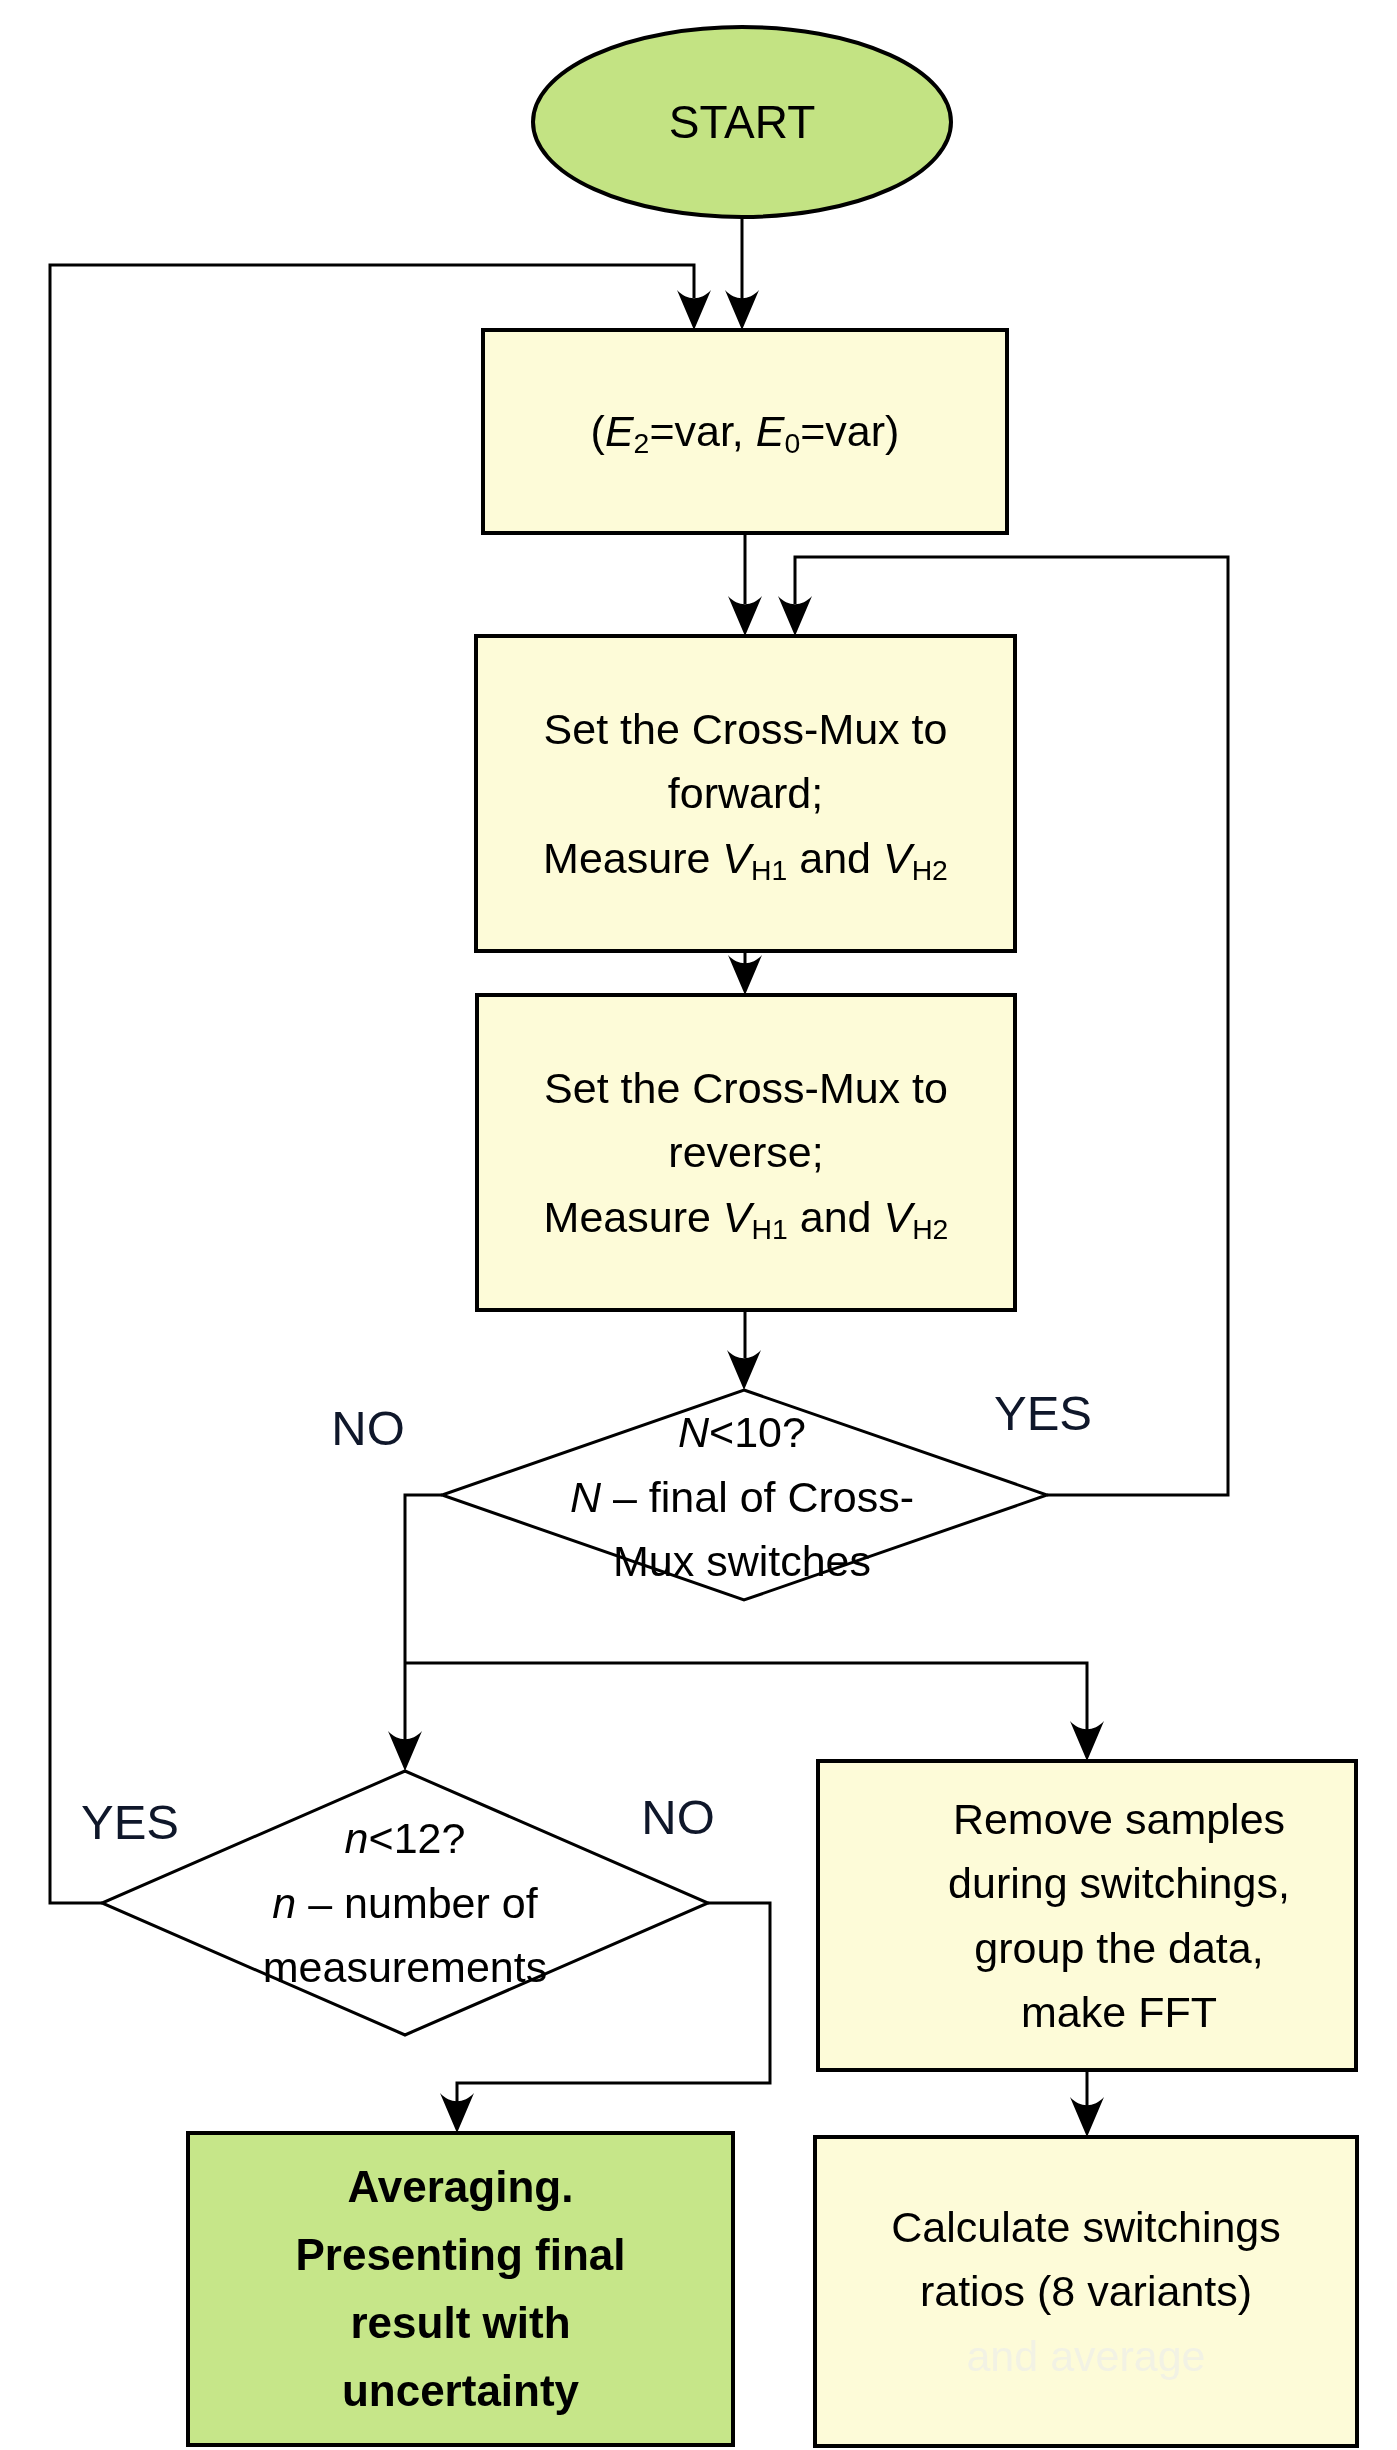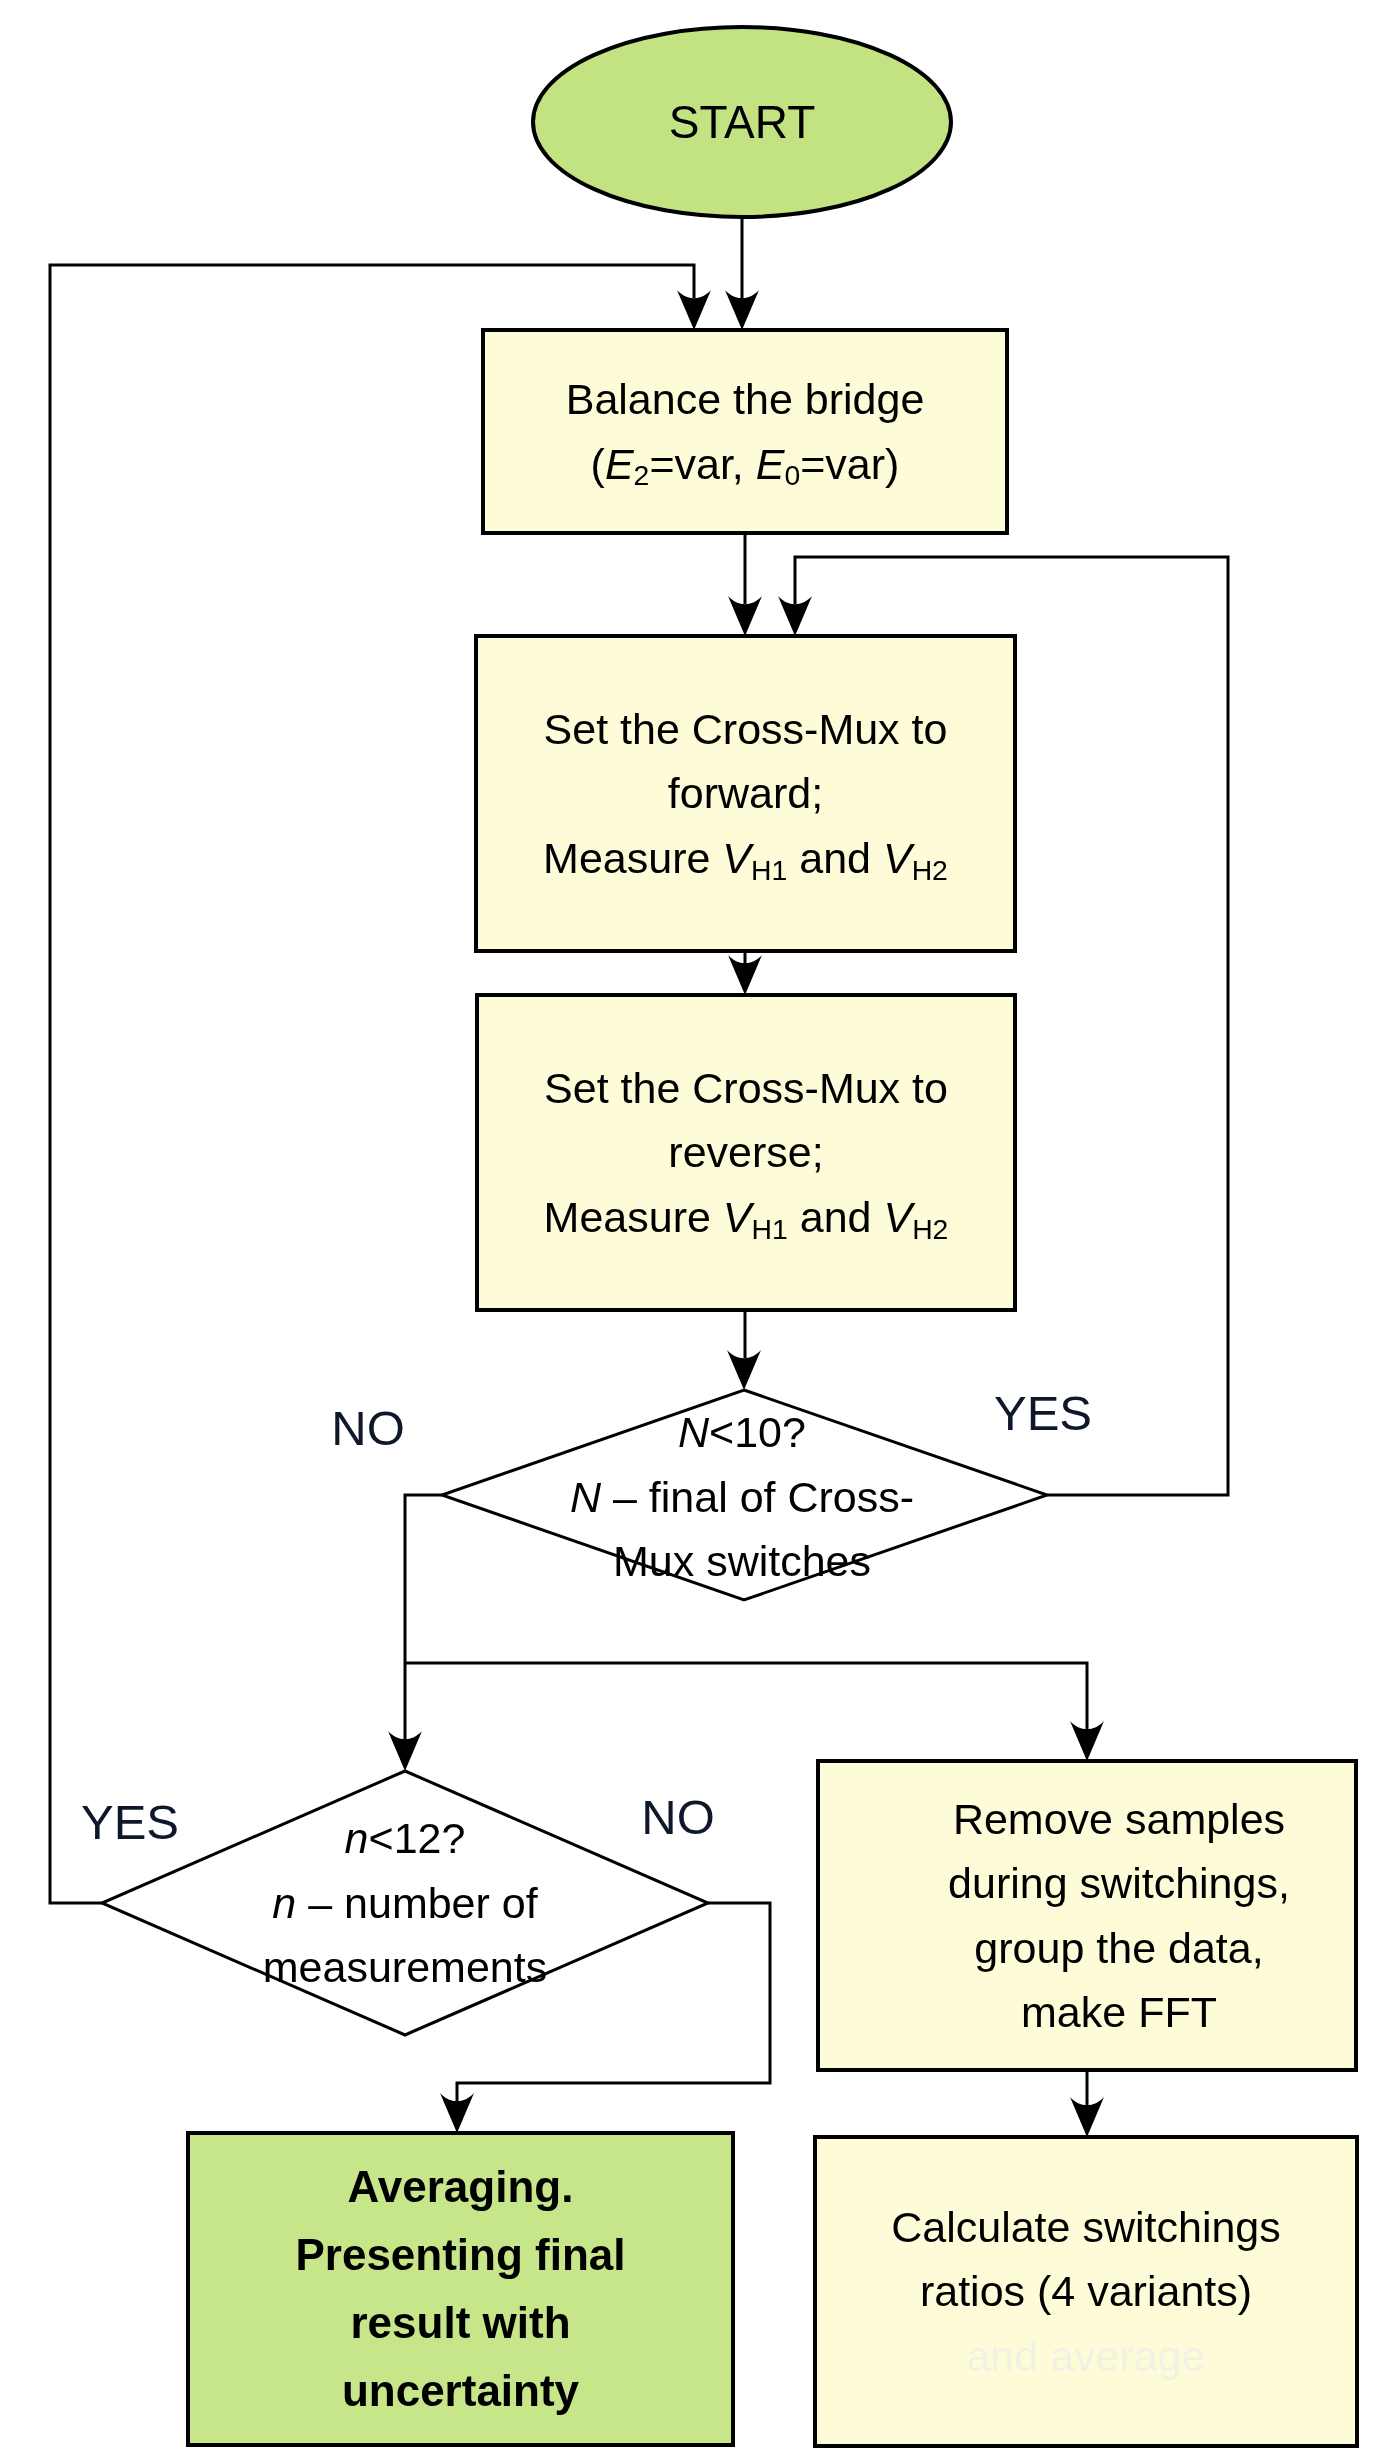--- a/index.html
+++ b/index.html
@@ -85,21 +85,20 @@
     <polygon class="shape shape-decision" points="744,1390 1047,1495 744,1600 442,1495"></polygon>
     <polygon class="shape shape-decision" points="405,1771 708,1903 405,2035 102,1903"></polygon>
     <rect class="shape shape-process" x="818" y="1761" width="538" height="309"></rect>
     <rect class="shape shape-process" x="815" y="2137" width="542" height="309"></rect>
     <rect class="shape shape-final" x="188" y="2133" width="545" height="312"></rect>
   </svg>
 
   <div class="node-text start-text" style="left:532px;top:27px;width:420px;height:190px;">START</div>
 
   <div class="node-text" style="left:483px;top:330px;width:524px;height:203px;">
-      <div class="tl"><span>Balance the bridge</span></div>
       <div class="tl"><span>(</span><span class="it">E</span><span class="sub">2</span><span>=var, </span><span class="it">E</span><span class="sub">0</span><span>=var)</span></div>
     </div>
 
   <div class="node-text" style="left:476px;top:636px;width:539px;height:315px;">
       <div class="tl"><span>Set the Cross-Mux to</span></div>
       <div class="tl"><span>forward;</span></div>
       <div class="tl"><span>Measure </span><span class="it">V</span><span class="sub">H1</span><span> and </span><span class="it">V</span><span class="sub">H2</span></div>
     </div>
 
   <div class="node-text" style="left:477px;top:995px;width:538px;height:315px;">
@@ -122,21 +121,21 @@
 
   <div class="node-text" style="left:850px;top:1761px;width:538px;height:309px;">
       <div class="tl"><span>Remove samples</span></div>
       <div class="tl"><span>during switchings,</span></div>
       <div class="tl"><span>group the data,</span></div>
       <div class="tl"><span>make FFT</span></div>
     </div>
 
   <div class="node-text" style="left:815px;top:2137px;width:542px;height:309px;">
       <div class="tl"><span>Calculate switchings</span></div>
-      <div class="tl"><span>ratios (4 variants)</span></div>
+      <div class="tl"><span>ratios (8 variants)</span></div>
       <div class="tl"><span class="ghost">and average</span></div>
     </div>
 
   <div class="node-text bold-node" style="left:188px;top:2133px;width:545px;height:312px;">
       <div class="tl"><span>Averaging.</span></div>
       <div class="tl"><span>Presenting final</span></div>
       <div class="tl"><span>result with</span></div>
       <div class="tl"><span>uncertainty</span></div>
     </div>
 

